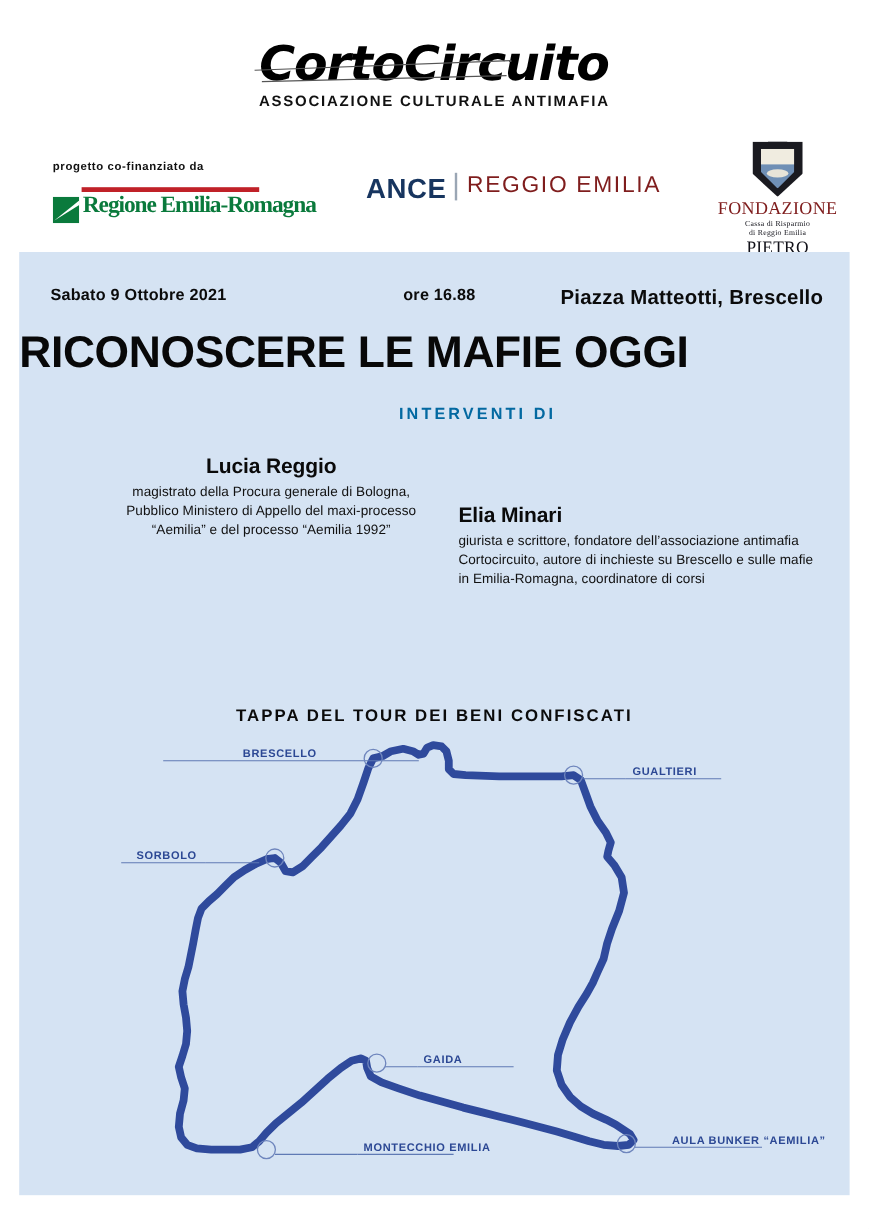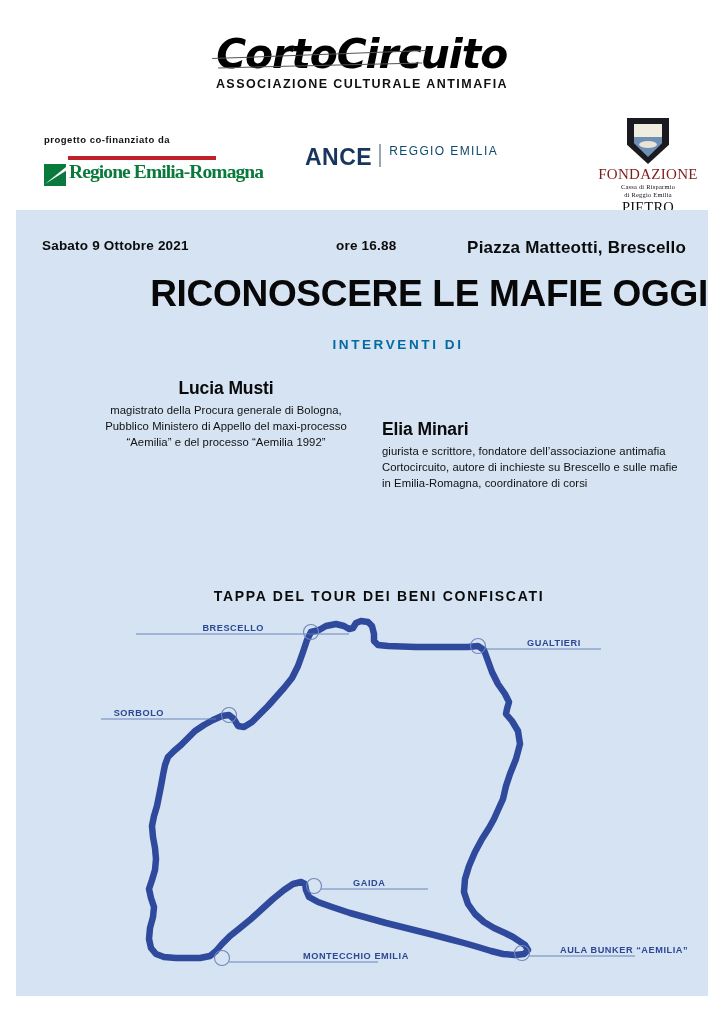--- a/index.html
+++ b/index.html
@@ -133,22 +133,22 @@
     color: #17355f;
     letter-spacing: 0.5px;
   }
   .ance-div {
     width: 2px;
     height: 23px;
     background: #9aa6b4;
     margin: 0 8px 0 7px;
   }
   .ance-sub {
-    font-size: 12px;
-    color: #0c4a6e;
+    font-size: 19px;
+    color: #7f1d1d;
     letter-spacing: 1.4px;
   }
 
   
   .spons-fond {
     position: absolute;
     left: 588px; top: 118px;
     width: 120px;
     text-align: center;
   }
@@ -247,21 +247,21 @@
     font-size: 17px;
     font-weight: 700;
     color: #0b0b0b;
     letter-spacing: 0.2px;
   }
 
   .main-title {
     position: absolute;
     left: 0; top: 63px;
     width: 692px;
-    text-align: right;
+    text-align: left;
     font-size: 37px;
     font-weight: 700;
     letter-spacing: -0.3px;
     color: #080808;
   }
 
   .interventi {
     position: absolute;
     left: 0; top: 127px;
     width: 692px;
@@ -298,21 +298,21 @@
     text-align: left;
   }
   .sp-bini {
     left: 38px; top: 269px;
     width: 308px;
     text-align: center;
   }
 
   .map-heading {
     position: absolute;
-    left: 17px; top: 378px;
+    left: 0; top: 378px;
     width: 692px;
     text-align: center;
     font-size: 14px;
     font-weight: 700;
     letter-spacing: 1.7px;
     color: #0b0b0b;
   }
 
   .map-wrap {
     position: absolute;
@@ -377,21 +377,21 @@
       <div class="evt-date">Sabato 9 Ottobre 2021</div>
       <div class="evt-time">ore 16.88</div>
       <div class="evt-place">Piazza Matteotti, Brescello</div>
     </div>
 
     <div class="main-title">RICONOSCERE LE MAFIE OGGI</div>
 
     <div class="interventi">INTERVENTI DI</div>
 
     <div class="speaker sp-musti">
-      <div class="sp-name">Lucia Musti</div>
+      <div class="sp-name">Lucia Reggio</div>
       <div class="sp-desc">
         <div>magistrato della Procura generale di Bologna,</div>
         <div>Pubblico Ministero di Appello del maxi-processo</div>
         <div>“Aemilia” e del processo “Aemilia 1992”</div>
       </div>
     </div>
 
     <div class="speaker sp-minari">
       <div class="sp-name">Elia Minari</div>
       <div class="sp-desc">

